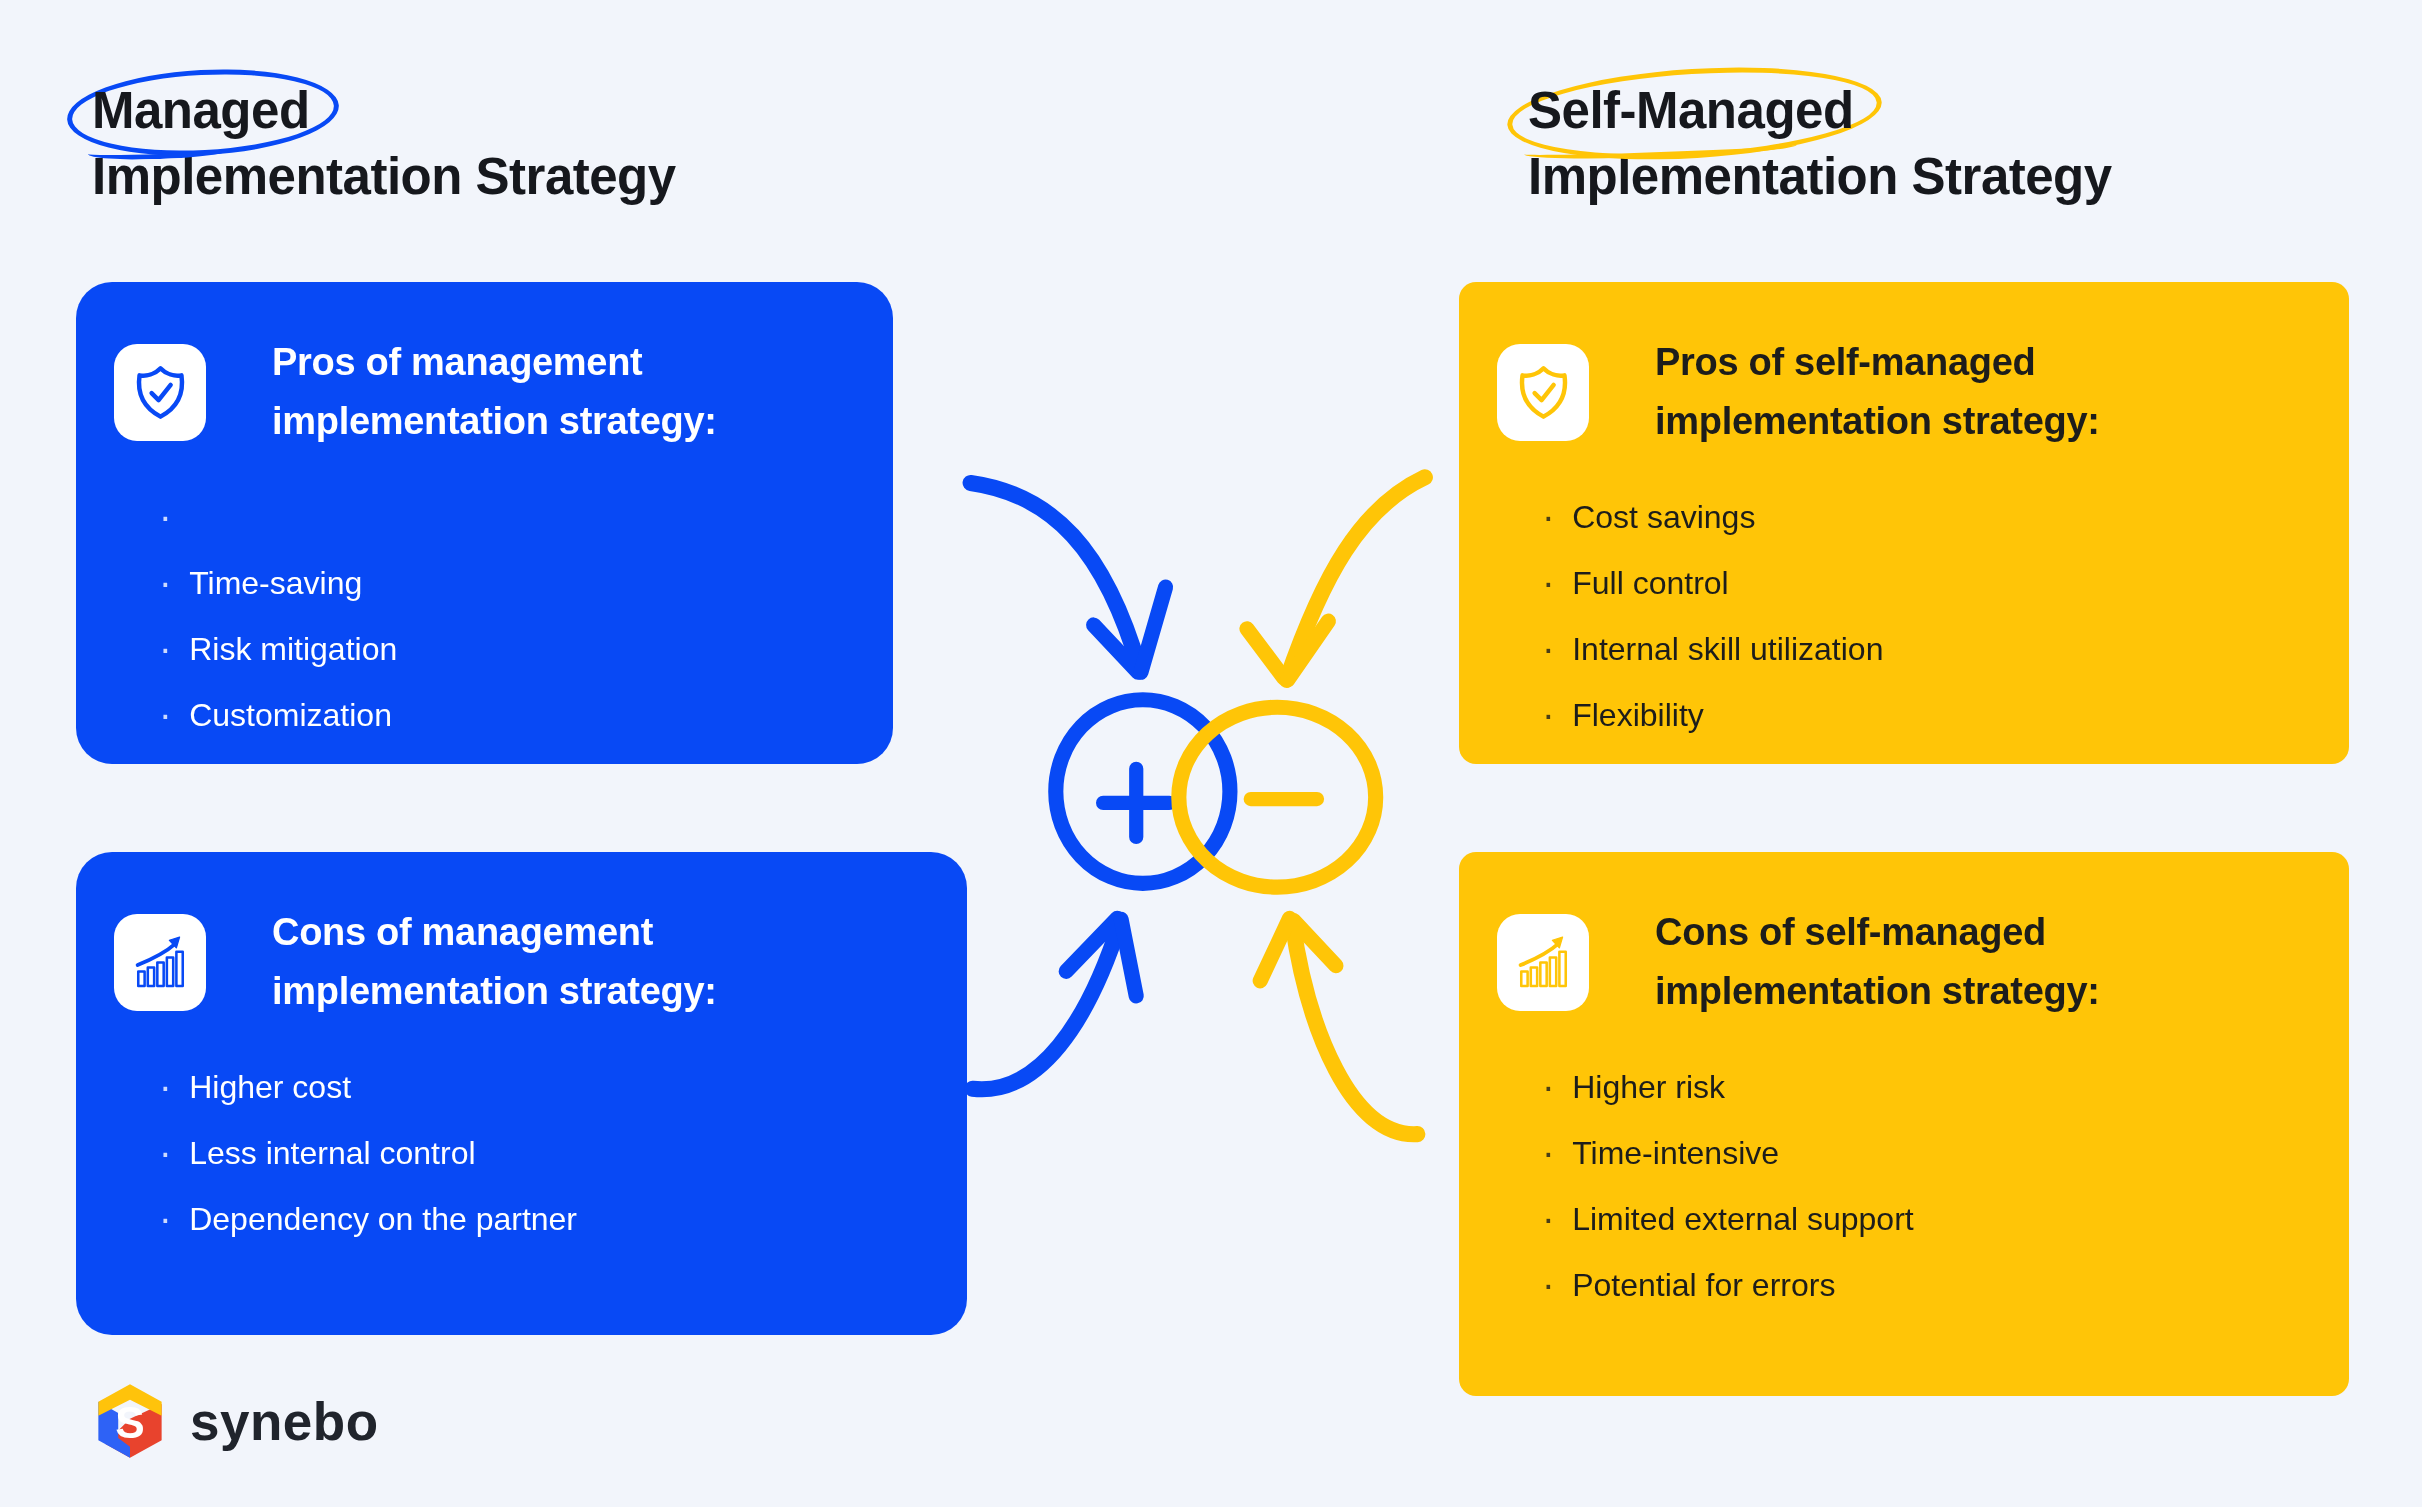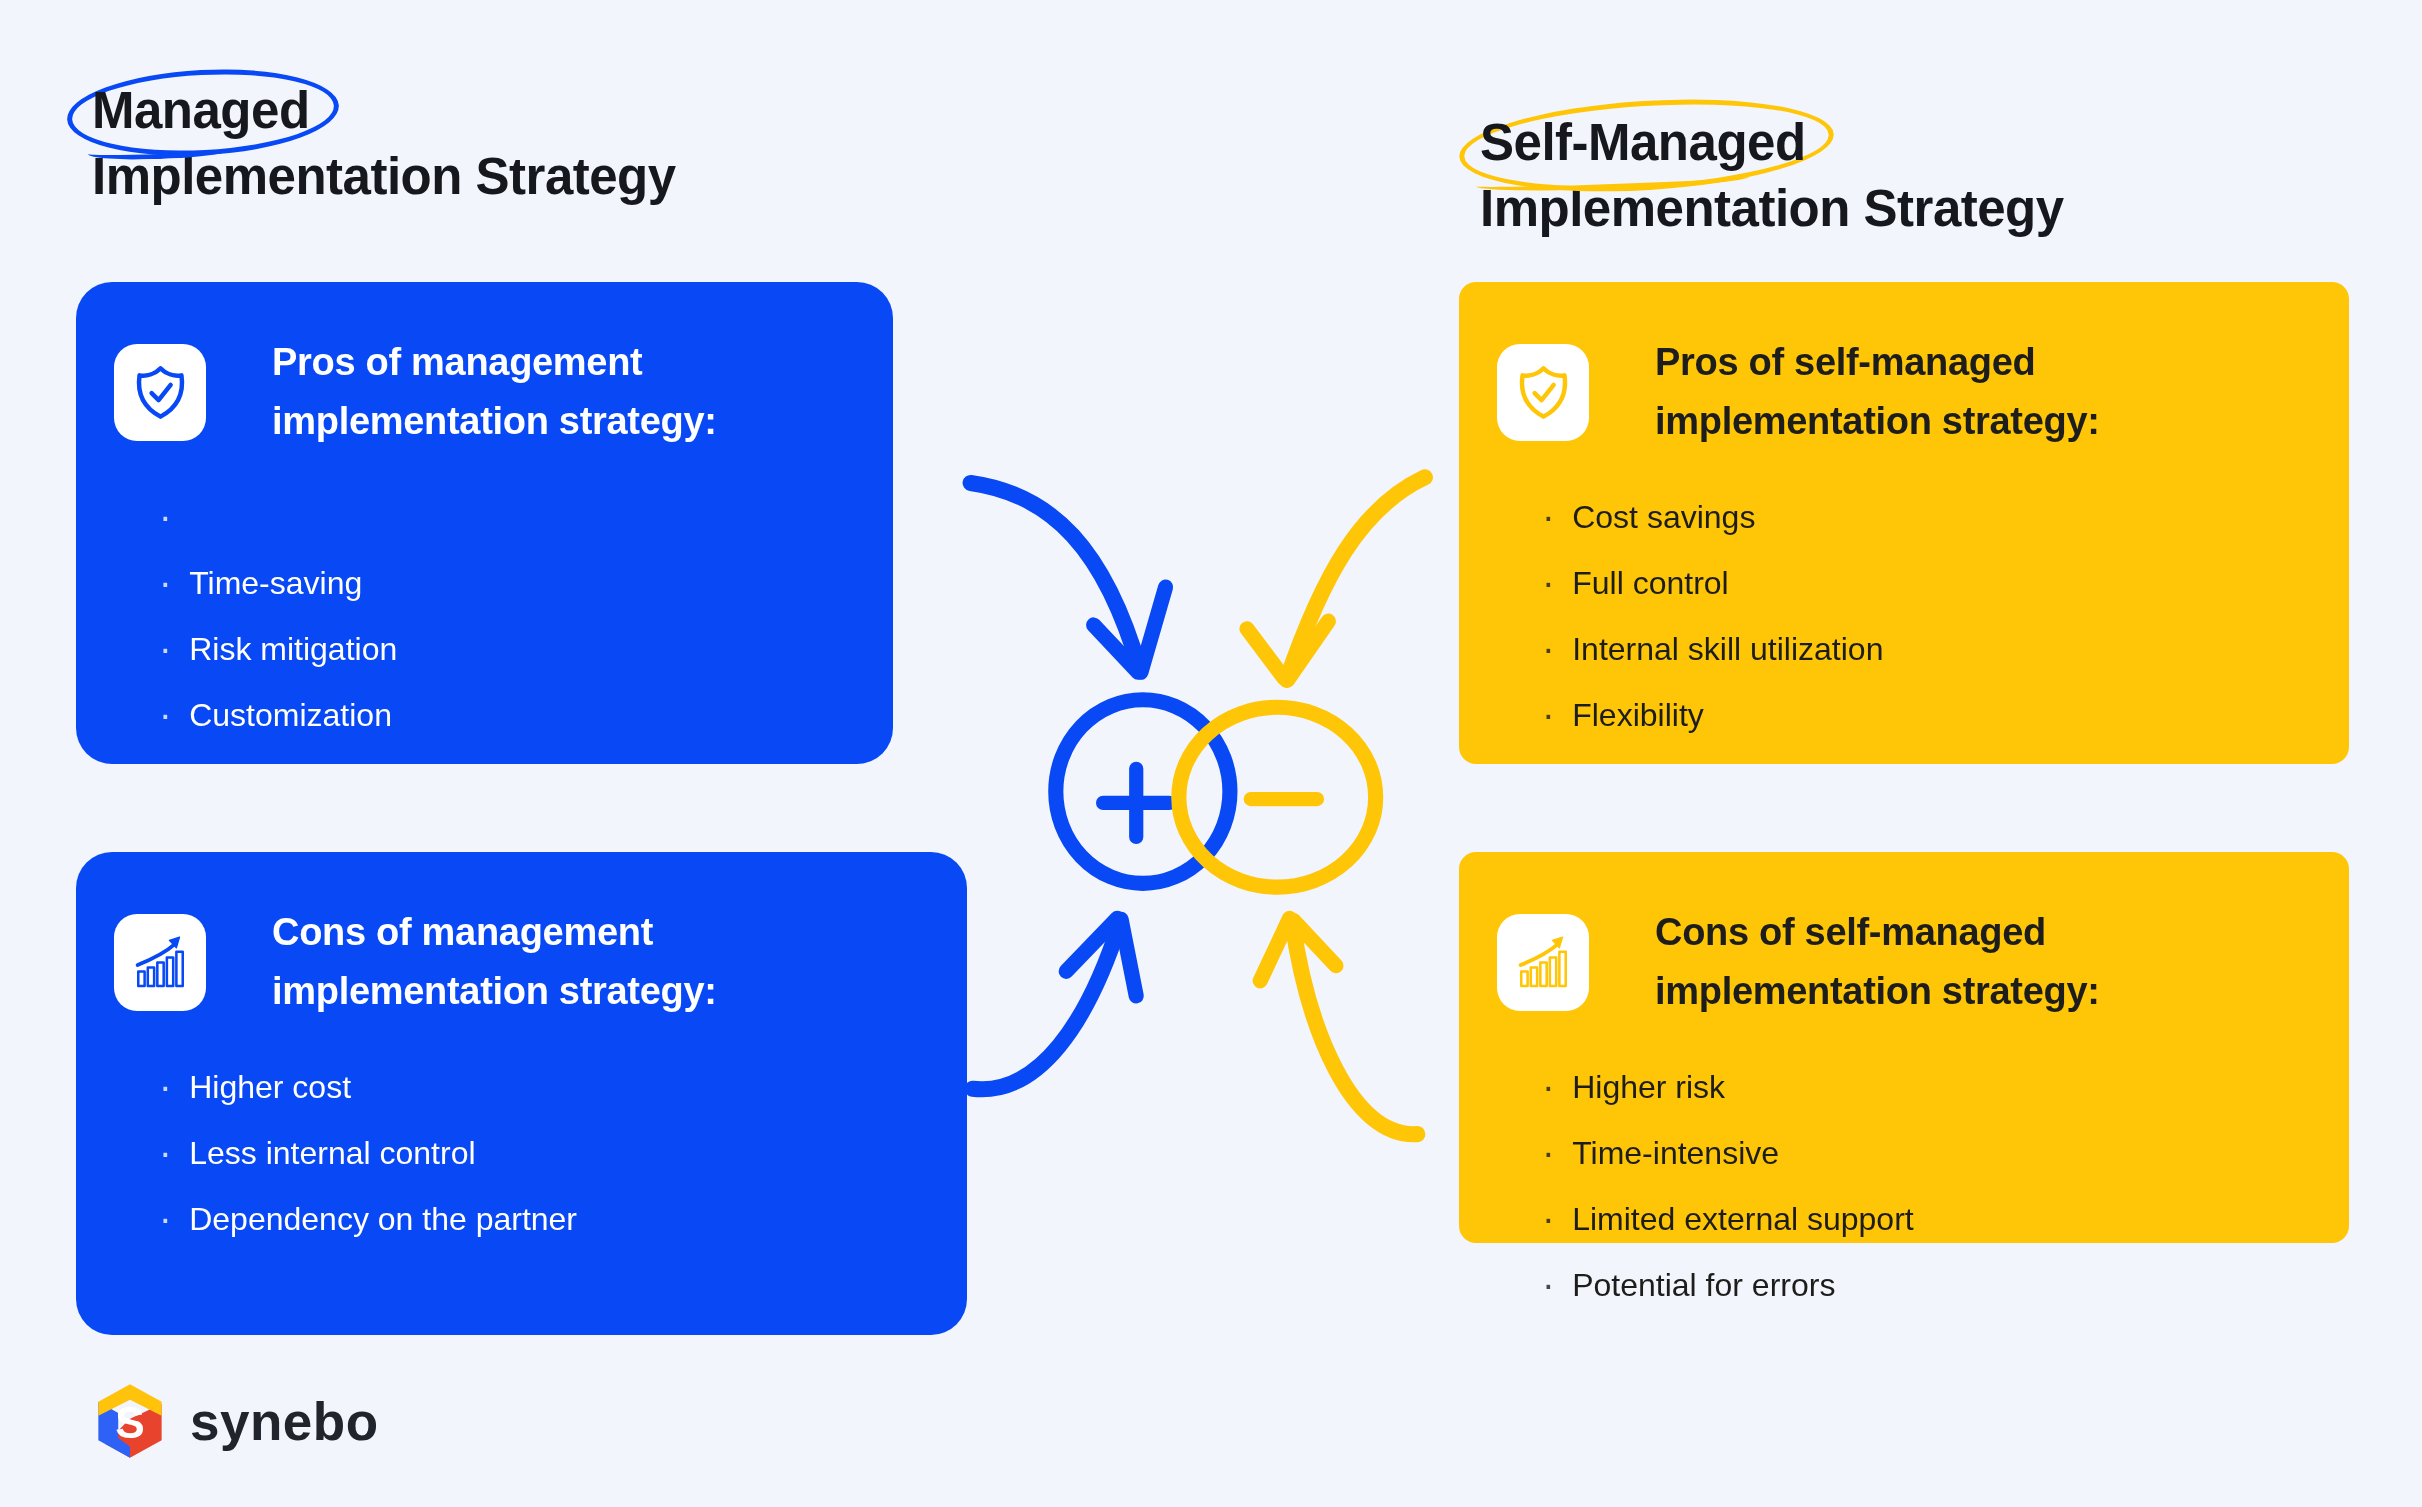--- a/index.html
+++ b/index.html
@@ -96,21 +96,21 @@
     <div class="heading-line1">
       <span class="circled blue-scribble">
         <span class="word">Managed</span>
         <span class="scribble-ellipse"></span>
         <span class="scribble-underline"></span>
       </span>
     </div>
     <div class="heading-line2">Implementation Strategy</div>
   </header>
 
-  <header class="heading heading-right" style="left:1480px;top:78px;margin-top:32px;">
+  <header class="heading heading-right" style="left:1528px;top:78px;">
     <div class="heading-line1">
       <span class="circled yellow-scribble">
         <span class="word">Self-Managed</span>
         <span class="scribble-ellipse"></span>
         <span class="scribble-underline"></span>
       </span>
     </div>
     <div class="heading-line2">Implementation Strategy</div>
   </header>
 
@@ -197,21 +197,21 @@
           <span class="bullet">·</span>
           <span class="li-text">Internal skill utilization</span>
         </li>
       <li>
           <span class="bullet">·</span>
           <span class="li-text">Flexibility</span>
         </li>
     </ul>
   </section>
 
-  <section class="card yellow" style="left:1459px;top:852px;width:890px;height:391px;">
+  <section class="card yellow" style="left:1459px;top:852px;width:890px;height:544px;">
     <div class="card-head">
       <div class="icon-tile">
         <svg width="61" height="61" viewBox="0 0 96 96" fill="none" stroke="currentColor" stroke-linecap="round" stroke-linejoin="round">
           <rect x="13" y="62" width="10" height="23" stroke-width="4"></rect>
           <rect x="28" y="56" width="10" height="29" stroke-width="4"></rect>
           <rect x="43" y="48" width="10" height="37" stroke-width="4"></rect>
           <rect x="58" y="40" width="10" height="45" stroke-width="4"></rect>
           <rect x="73" y="31" width="10" height="54" stroke-width="4"></rect>
           <path d="M12 52 C 32 44 54 34 72 18" stroke-width="6"></path>
           <path d="M78 8 L62 13 L73 25 Z" fill="currentColor" stroke-width="2"></path>

